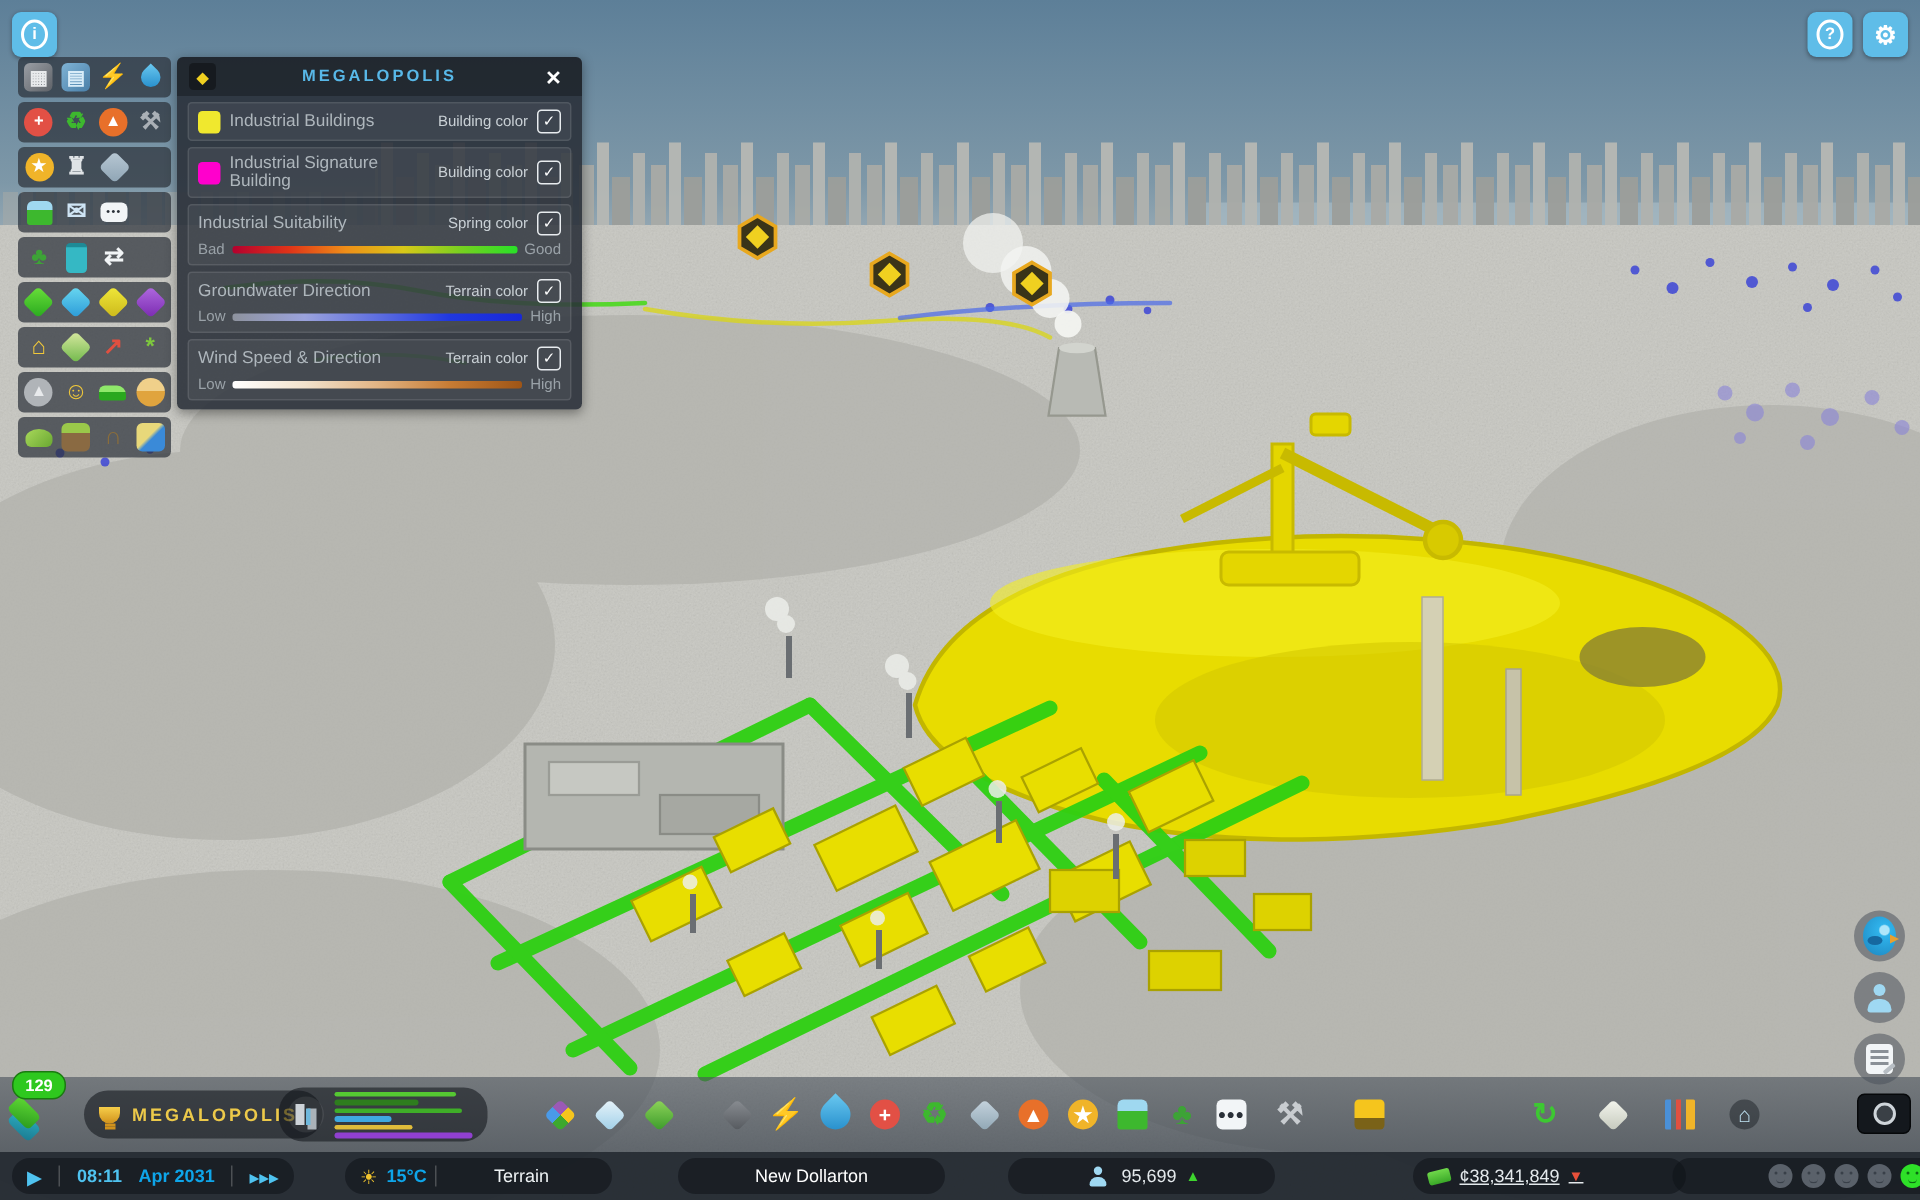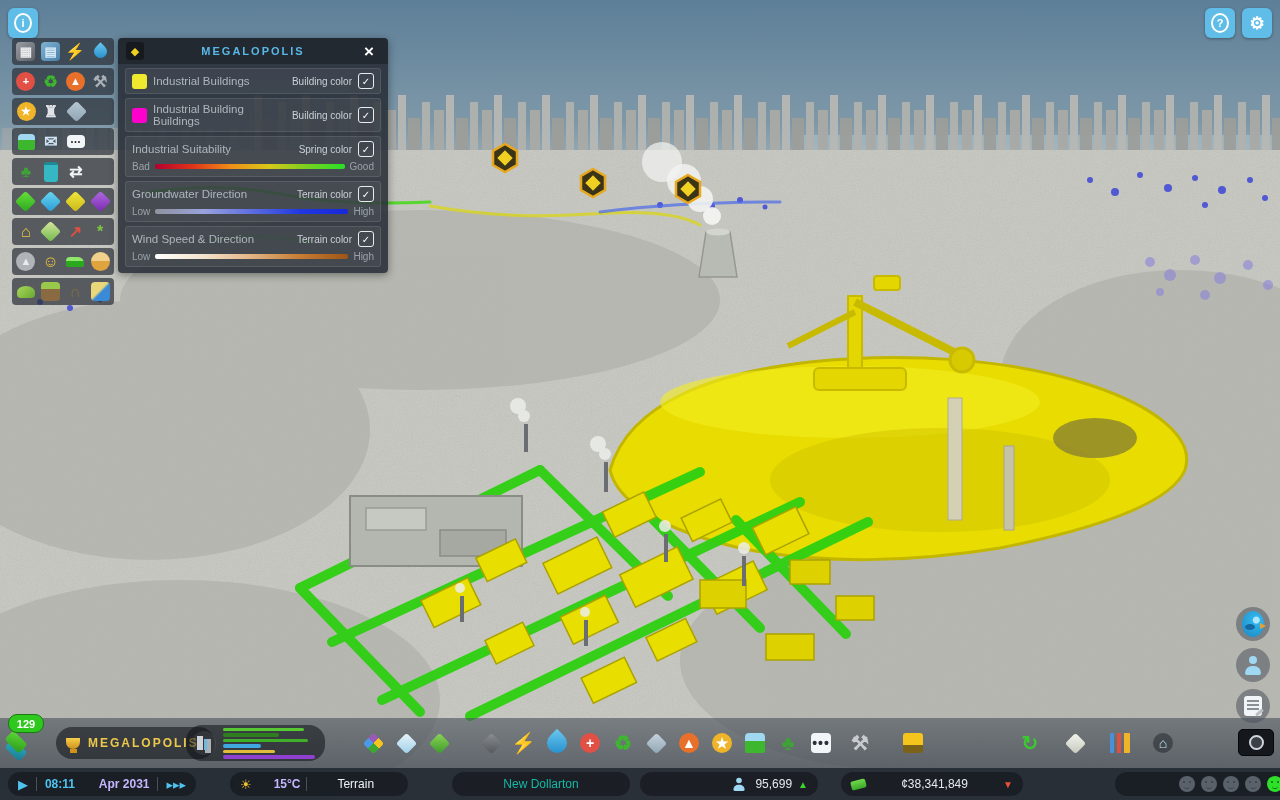--- a/index.html
+++ b/index.html
@@ -106,26 +106,26 @@
         background:#14181d;border:1px solid #06080a;cursor:pointer;display:flex;align-items:center;justify-content:center;}
   #camera-btn .lens{width:11px;height:11px;border-radius:50%;border:2.5px solid #cfd5da;background:#3a4046;}
 
   
   #statusbar{position:absolute;left:0;right:0;bottom:0;height:32px;background:rgba(32,38,46,.94);}
   #statusbar .pill{position:absolute;top:4px;height:24px;border-radius:12px;font-size:12px;padding:0 10px;gap:6px;}
   .sb-divider{width:1px;height:14px;background:rgba(255,255,255,.22);}
   #time-pill{left:8px;width:168px;justify-content:space-between;}
   .mini-btn{background:none;border:none;color:#4fc3f0;font-size:13px;cursor:pointer;padding:0;line-height:1;}
   .time-txt{color:#4fc3f0;font-weight:bold;}
-  .date-txt{color:#c4b5fd;font-weight:bold;margin-left:16px;}
+  .date-txt{color:#0ea5e9;font-weight:bold;}
   #weather-pill{left:230px;width:158px;justify-content:space-between;}
   .sun{color:#f2c52e;font-size:13px;}
-  #city-pill{left:452px;width:158px;justify-content:center;font-size:13px;color:#14b8a6;}
-  #pop-pill{left:640px;width:158px;justify-content:flex-end;}
-  #money-pill{left:841px;width:162px;justify-content:space-between;}
+  #city-pill{left:452px;width:158px;justify-content:center;font-size:13px;color:#ffffff;}
+  #pop-pill{left:672px;width:158px;justify-content:center;}
+  #money-pill{left:942px;width:162px;justify-content:flex-start;text-decoration:underline;}
   .banknote{width:15px;height:9px;border-radius:2px;background:linear-gradient(#6fd84a,#3aa828);transform:rotate(-14deg);box-shadow:-1px-1px 0 #2a8020;}
   .trend-up{color:#3ed42e;font-size:10px;}
   .trend-down{color:#e8503a;font-size:10px;}
   #happy-pill{left:1115px;width:158px;justify-content:flex-end;gap:9px;}
   .face{width:16px;height:16px;border-radius:50%;background:#5a616a;position:relative;flex:none;}
   .face::before{content:"";position:absolute;left:4px;top:5px;width:2px;height:2px;border-radius:50%;
         background:#394049;box-shadow:6px 0 0 #394049;}
   .face::after{content:"";position:absolute;left:5px;top:9px;width:6px;height:3px;
         border-bottom:1.5px solid #394049;border-radius:0 0 5px 5px;}
   .face.happy{background:#2ee028;}
@@ -454,21 +454,21 @@
           <div class="lg-line">
             <span class="swatch" style="background: rgb(240, 232, 46);"></span>
             <span class="lg-label">Industrial Buildings</span>
             <span class="lg-type">Building color</span>
             <span class="checkbox">✓</span>
           </div>
         </div>
         <div class="lg-row">
           <div class="lg-line">
             <span class="swatch" style="background: rgb(255, 0, 204);"></span>
-            <span class="lg-label">Industrial Building Buildings</span>
+            <span class="lg-label">Industrial Signature Building</span>
             <span class="lg-type">Building color</span>
             <span class="checkbox">✓</span>
           </div>
         </div>
       </div>
 
     <div style="padding-bottom:2px">
 
     <div class="lg-row">
           <div class="lg-line">

